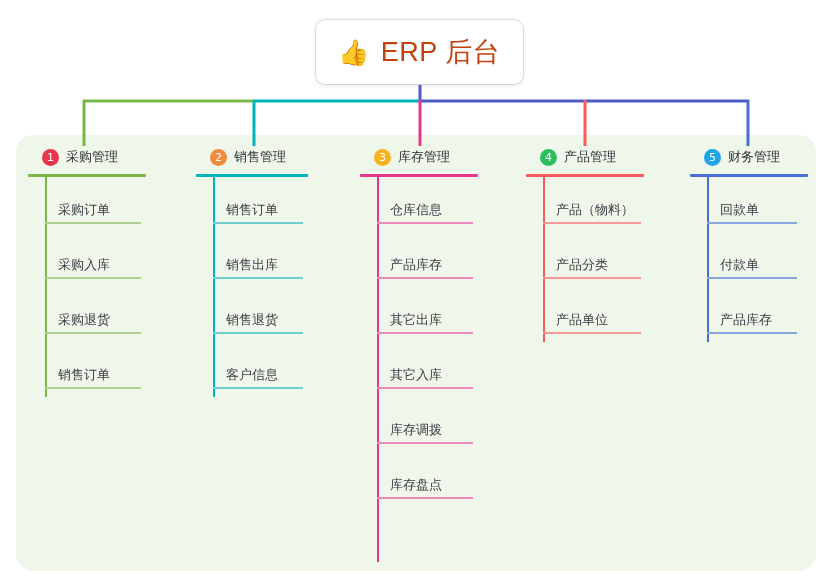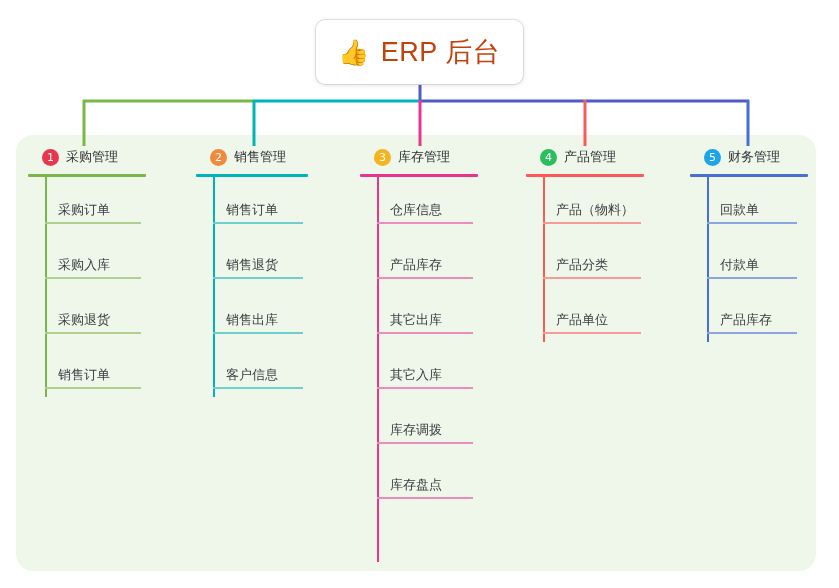--- a/index.html
+++ b/index.html
@@ -202,28 +202,28 @@
           <span class="col-title">销售管理</span>
         </div>
         <div class="head-rule" style="width: 112px; background: rgb(0, 181, 184);"></div>
         <div class="leaves">
           <div class="spine" style="background: rgb(0, 181, 184); height: 220px;"></div>
           <div class="leaf">
             <span class="leaf-label">销售订单</span>
             <div class="leaf-rule" style="width: 90px; background: rgb(111, 207, 207);"></div>
           </div>
           <div class="leaf">
+            <span class="leaf-label">销售出库</span>
+            <div class="leaf-rule" style="width: 90px; background: rgb(111, 207, 207);"></div>
+          </div>
+          <div class="leaf">
             <span class="leaf-label">销售退货</span>
             <div class="leaf-rule" style="width: 90px; background: rgb(111, 207, 207);"></div>
           </div>
           <div class="leaf">
-            <span class="leaf-label">销售出库</span>
-            <div class="leaf-rule" style="width: 90px; background: rgb(111, 207, 207);"></div>
-          </div>
-          <div class="leaf">
             <span class="leaf-label">客户信息</span>
             <div class="leaf-rule" style="width: 90px; background: rgb(111, 207, 207);"></div>
           </div>
         </div>
       </div>
       <div class="column" style="left: 360px;">
         <div class="col-head">
           <span class="badge" style="background: rgb(245, 179, 30);">3</span>
           <span class="col-title">库存管理</span>
         </div>

